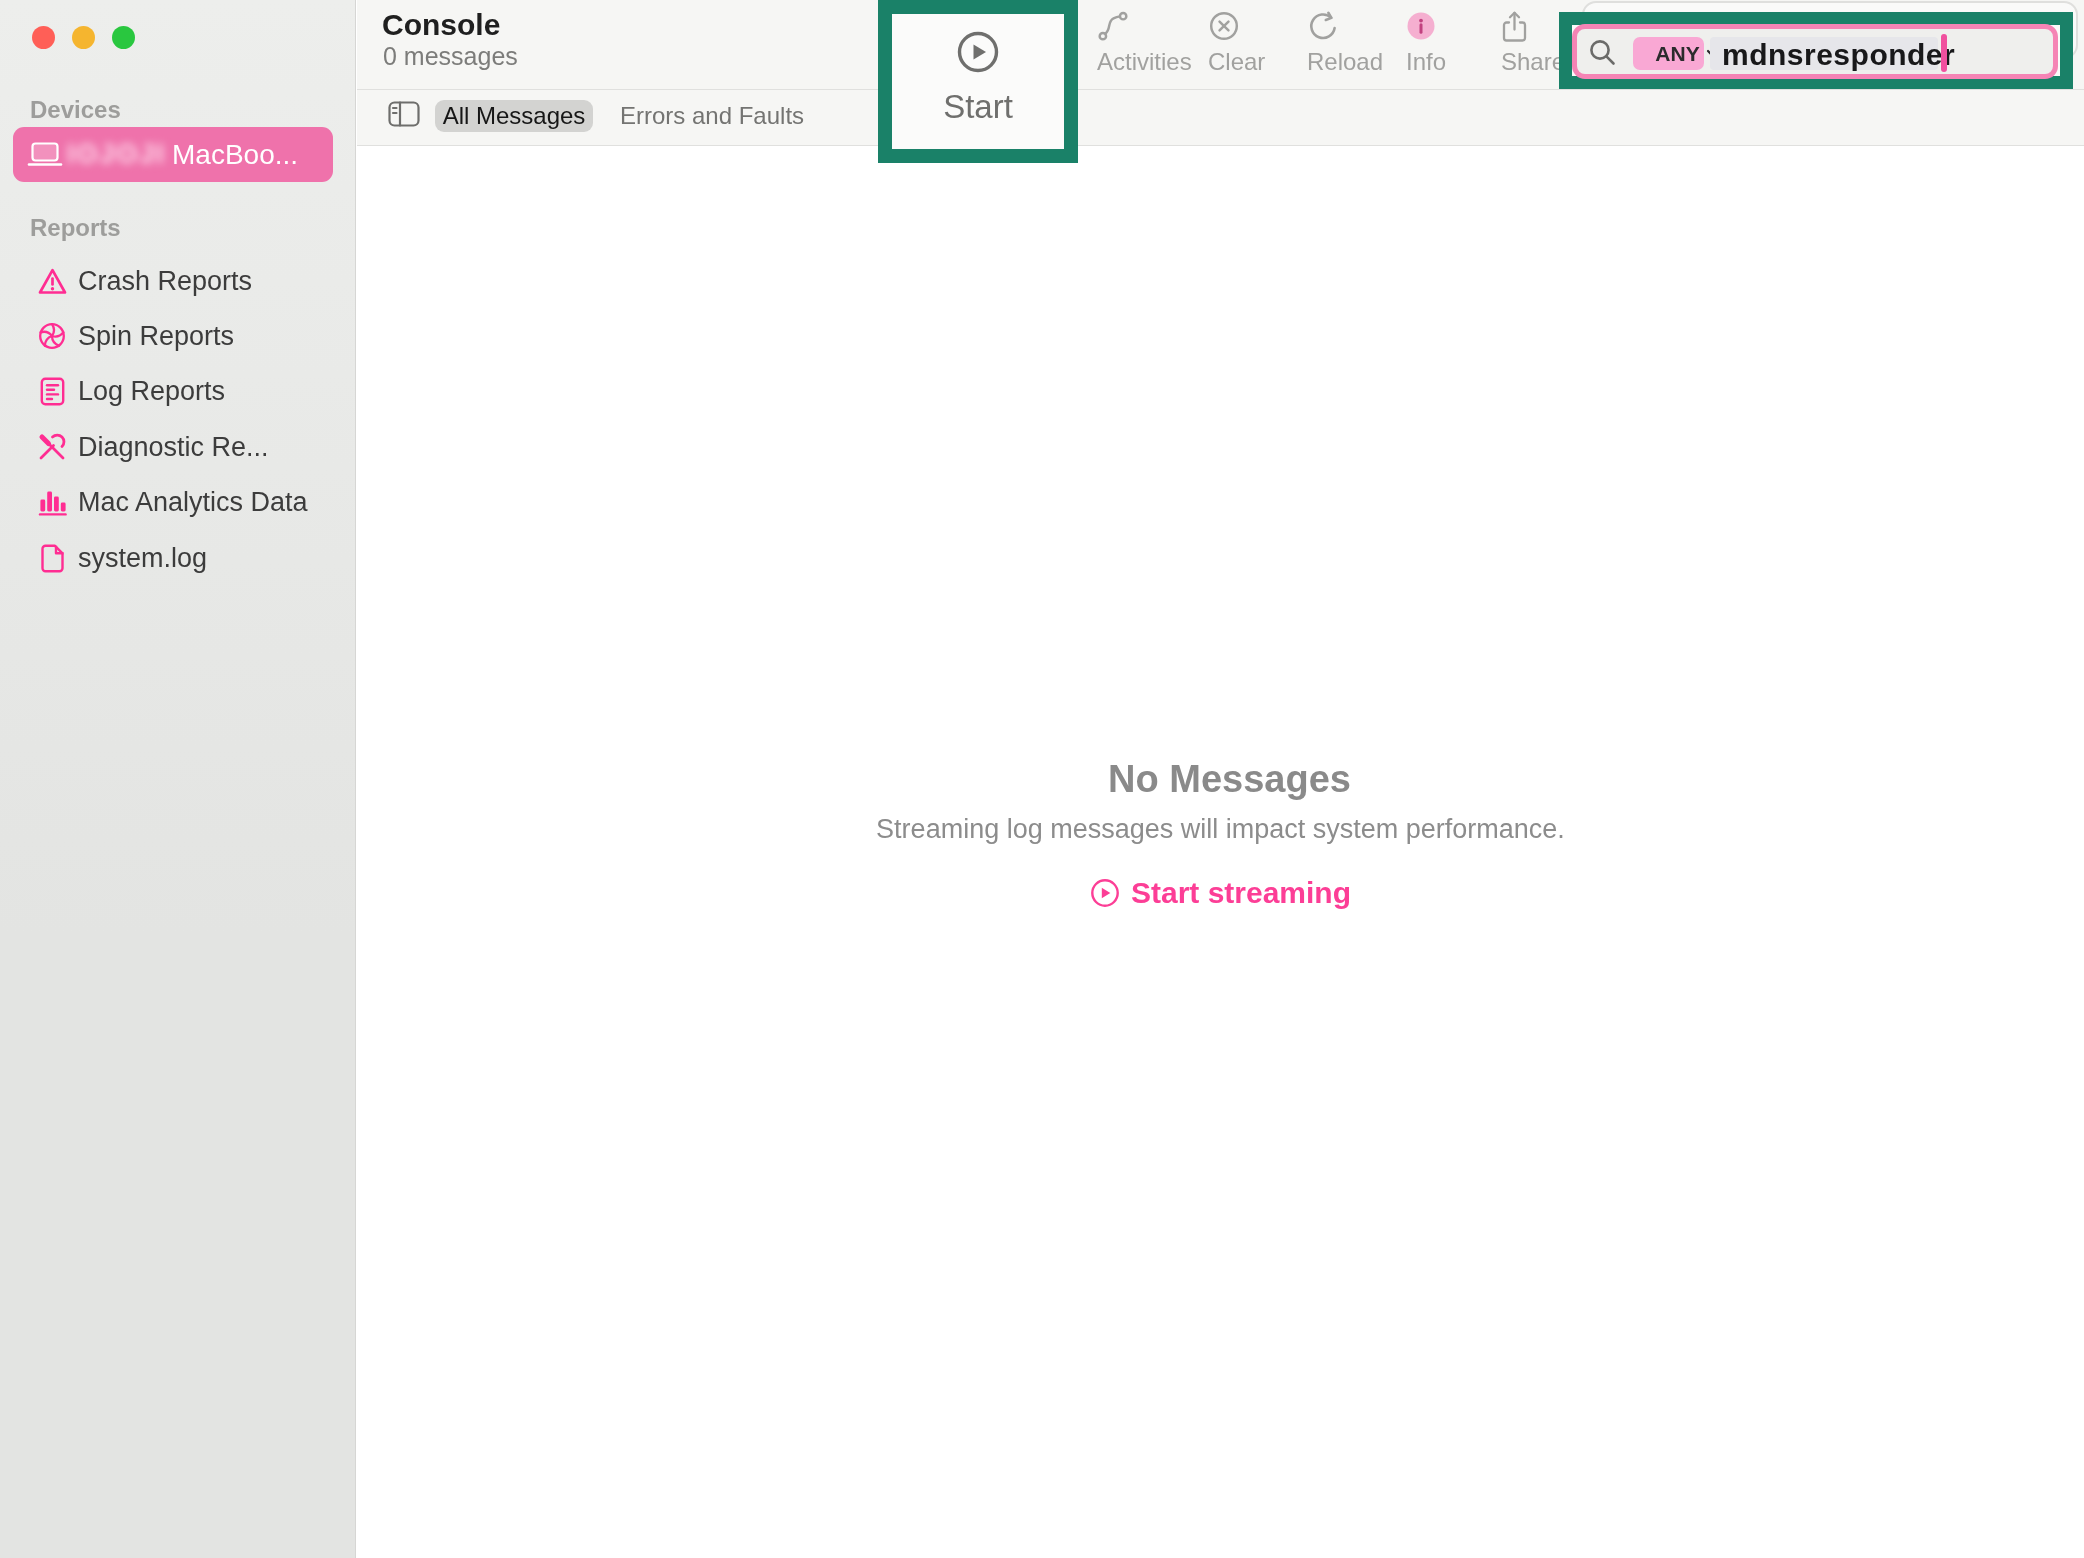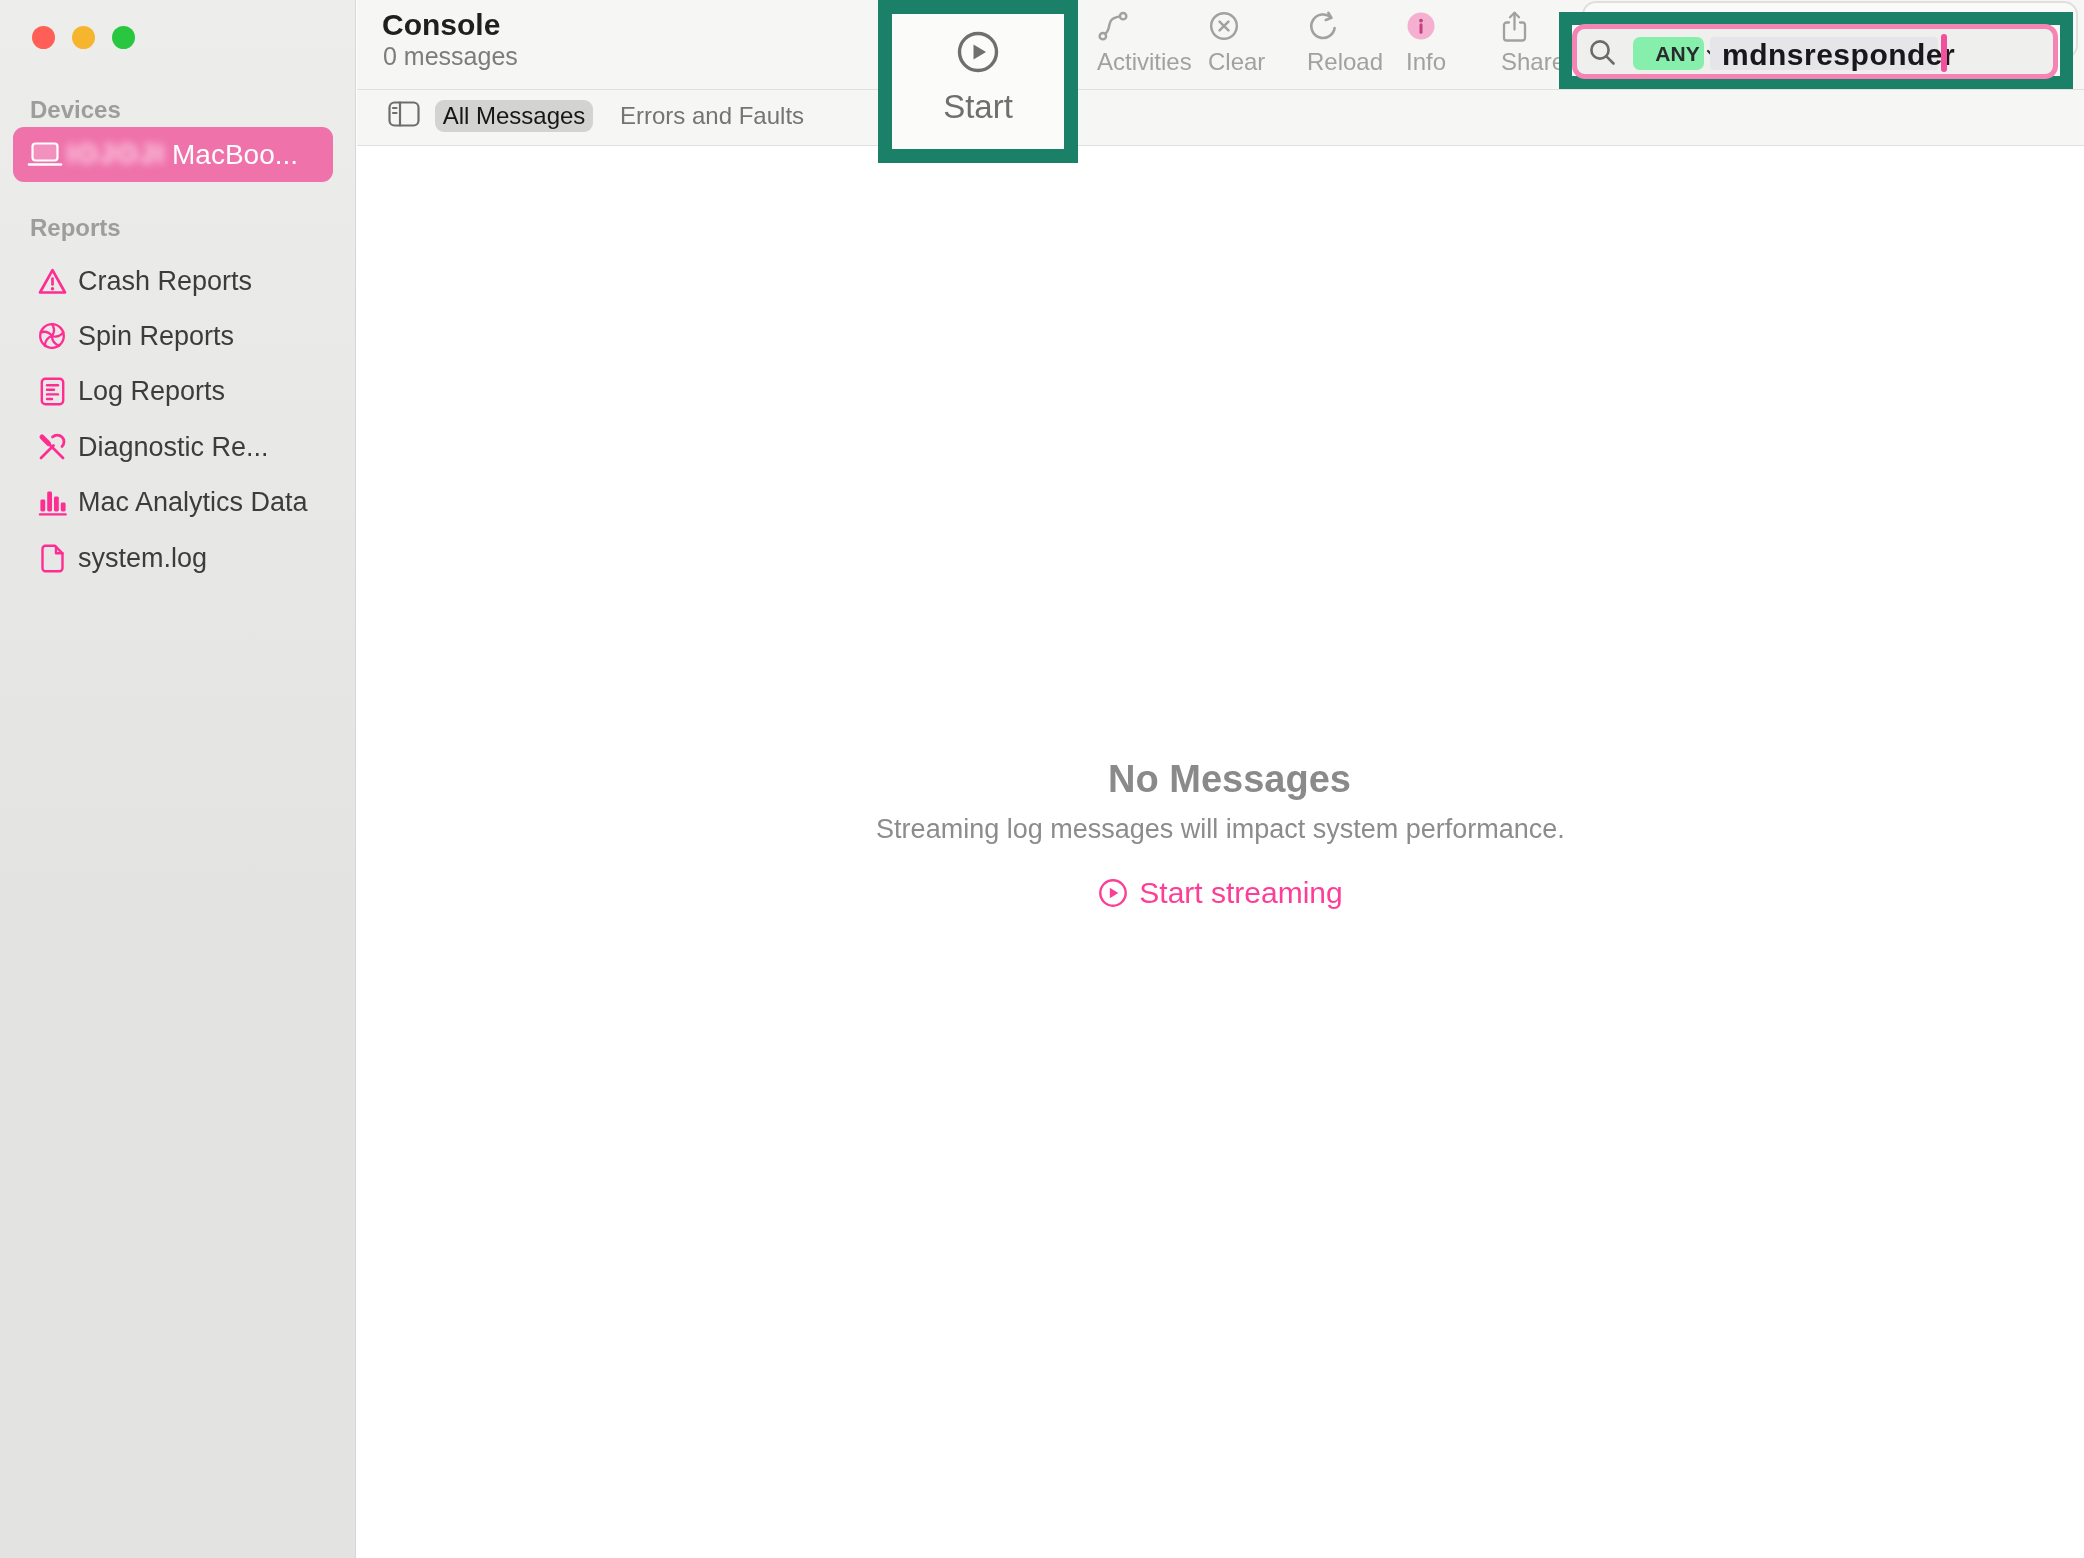--- a/index.html
+++ b/index.html
@@ -57,39 +57,39 @@
   .start-btn { position:absolute; left:892px; top:14px; width:172px; height:135px; z-index:6;
                display:flex; flex-direction:column; align-items:center; }
   .start-btn .ticon { margin-top:16px; }
   .start-label { margin-top:14px; font-size:33px; color:#6F6F6D; }
 
   
   .search-ring { position:absolute; left:1572px; top:24px; width:486px; height:55px; z-index:6;
                  border:5px solid #F584B5; border-radius:13px; background:#EFEFED; }
   .search-mag { position:absolute; left:1588px; top:38px; z-index:7; }
   .scope-pill { position:absolute; left:1633px; top:37px; width:71px; height:33px; z-index:7;
-                background:#86efac; border-radius:7px; display:flex; align-items:center;
+                background:#f9a8d4; border-radius:7px; display:flex; align-items:center;
                 justify-content:center; gap:6px;padding-left:37px; }
   .scope-pill .scope-txt { font-size:21px; font-weight:600; color:#2B2B2D; }
   .token-bg { position:absolute; left:1710px; top:37px; width:228px; height:33px; z-index:7;
               background:#E6E6EA; border-radius:4px; }
   .search-value { position:absolute; left:1722px; top:38px; z-index:8; font-size:30px;
                   font-weight:600; color:#18181A; letter-spacing:0.5px; }
   .caret { position:absolute; left:1941px; top:34px; width:6px; height:38px; z-index:8;
            background:#F0509E; border-radius:3px; }
 
   
   .content { position:absolute; left:357px; top:146px; width:1727px; height:1412px; background:#FFFFFF; }
   .empty-title { position:absolute; left:0; top:612px; width:1727px; text-align:center;
                  font-size:38px; font-weight:700; color:#8A8A8A;padding-left:18px; }
   .empty-sub { position:absolute; left:0; top:668px; width:1727px; text-align:center;
                font-size:27px; color:#8C8C8C; }
   .stream-link { position:absolute; left:0; top:730px; width:1727px; display:flex;
                  align-items:center; justify-content:center; gap:11px; }
-  .stream-link .stream-txt { font-size:30px; font-weight:400; color:#FC3E96; }
+  .stream-link .stream-txt { font-size:30px; font-weight:700; color:#FC3E96; }
 
   svg { display:block; }
 </style>
 </head>
 <body>
 
 <div id="screen">
 
   <div class="sidebar">
     <div class="traffic t-red"></div>

